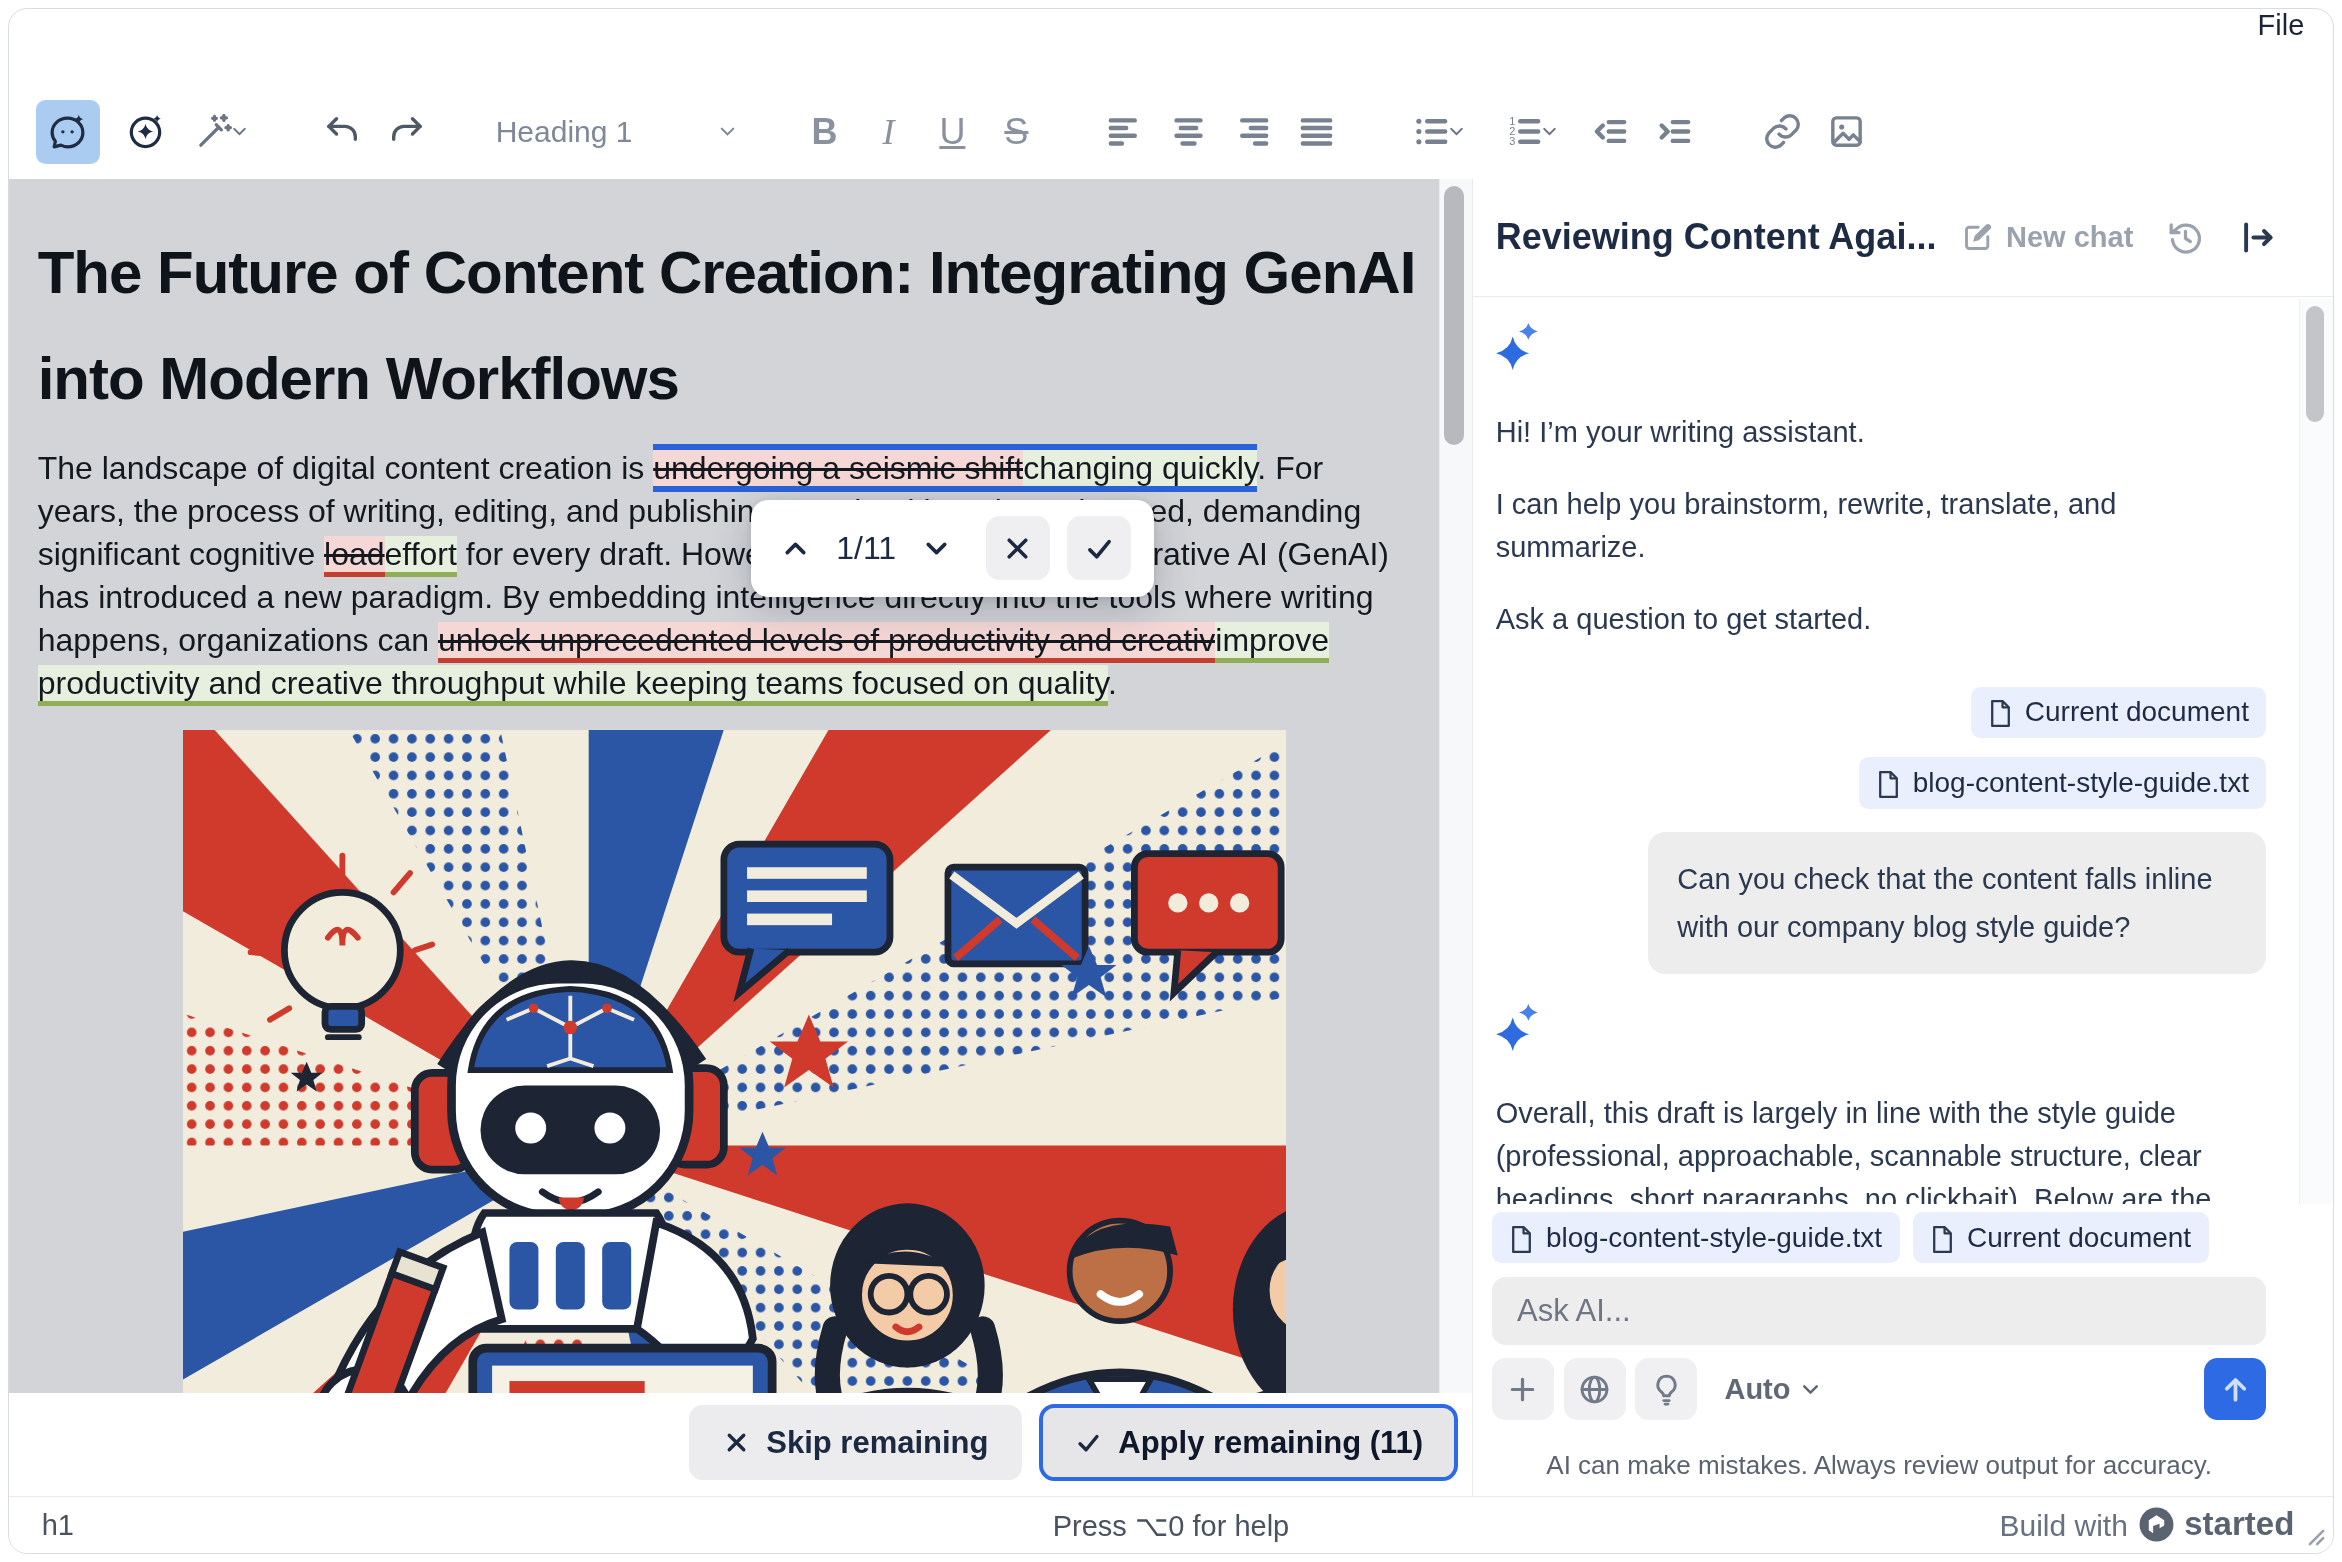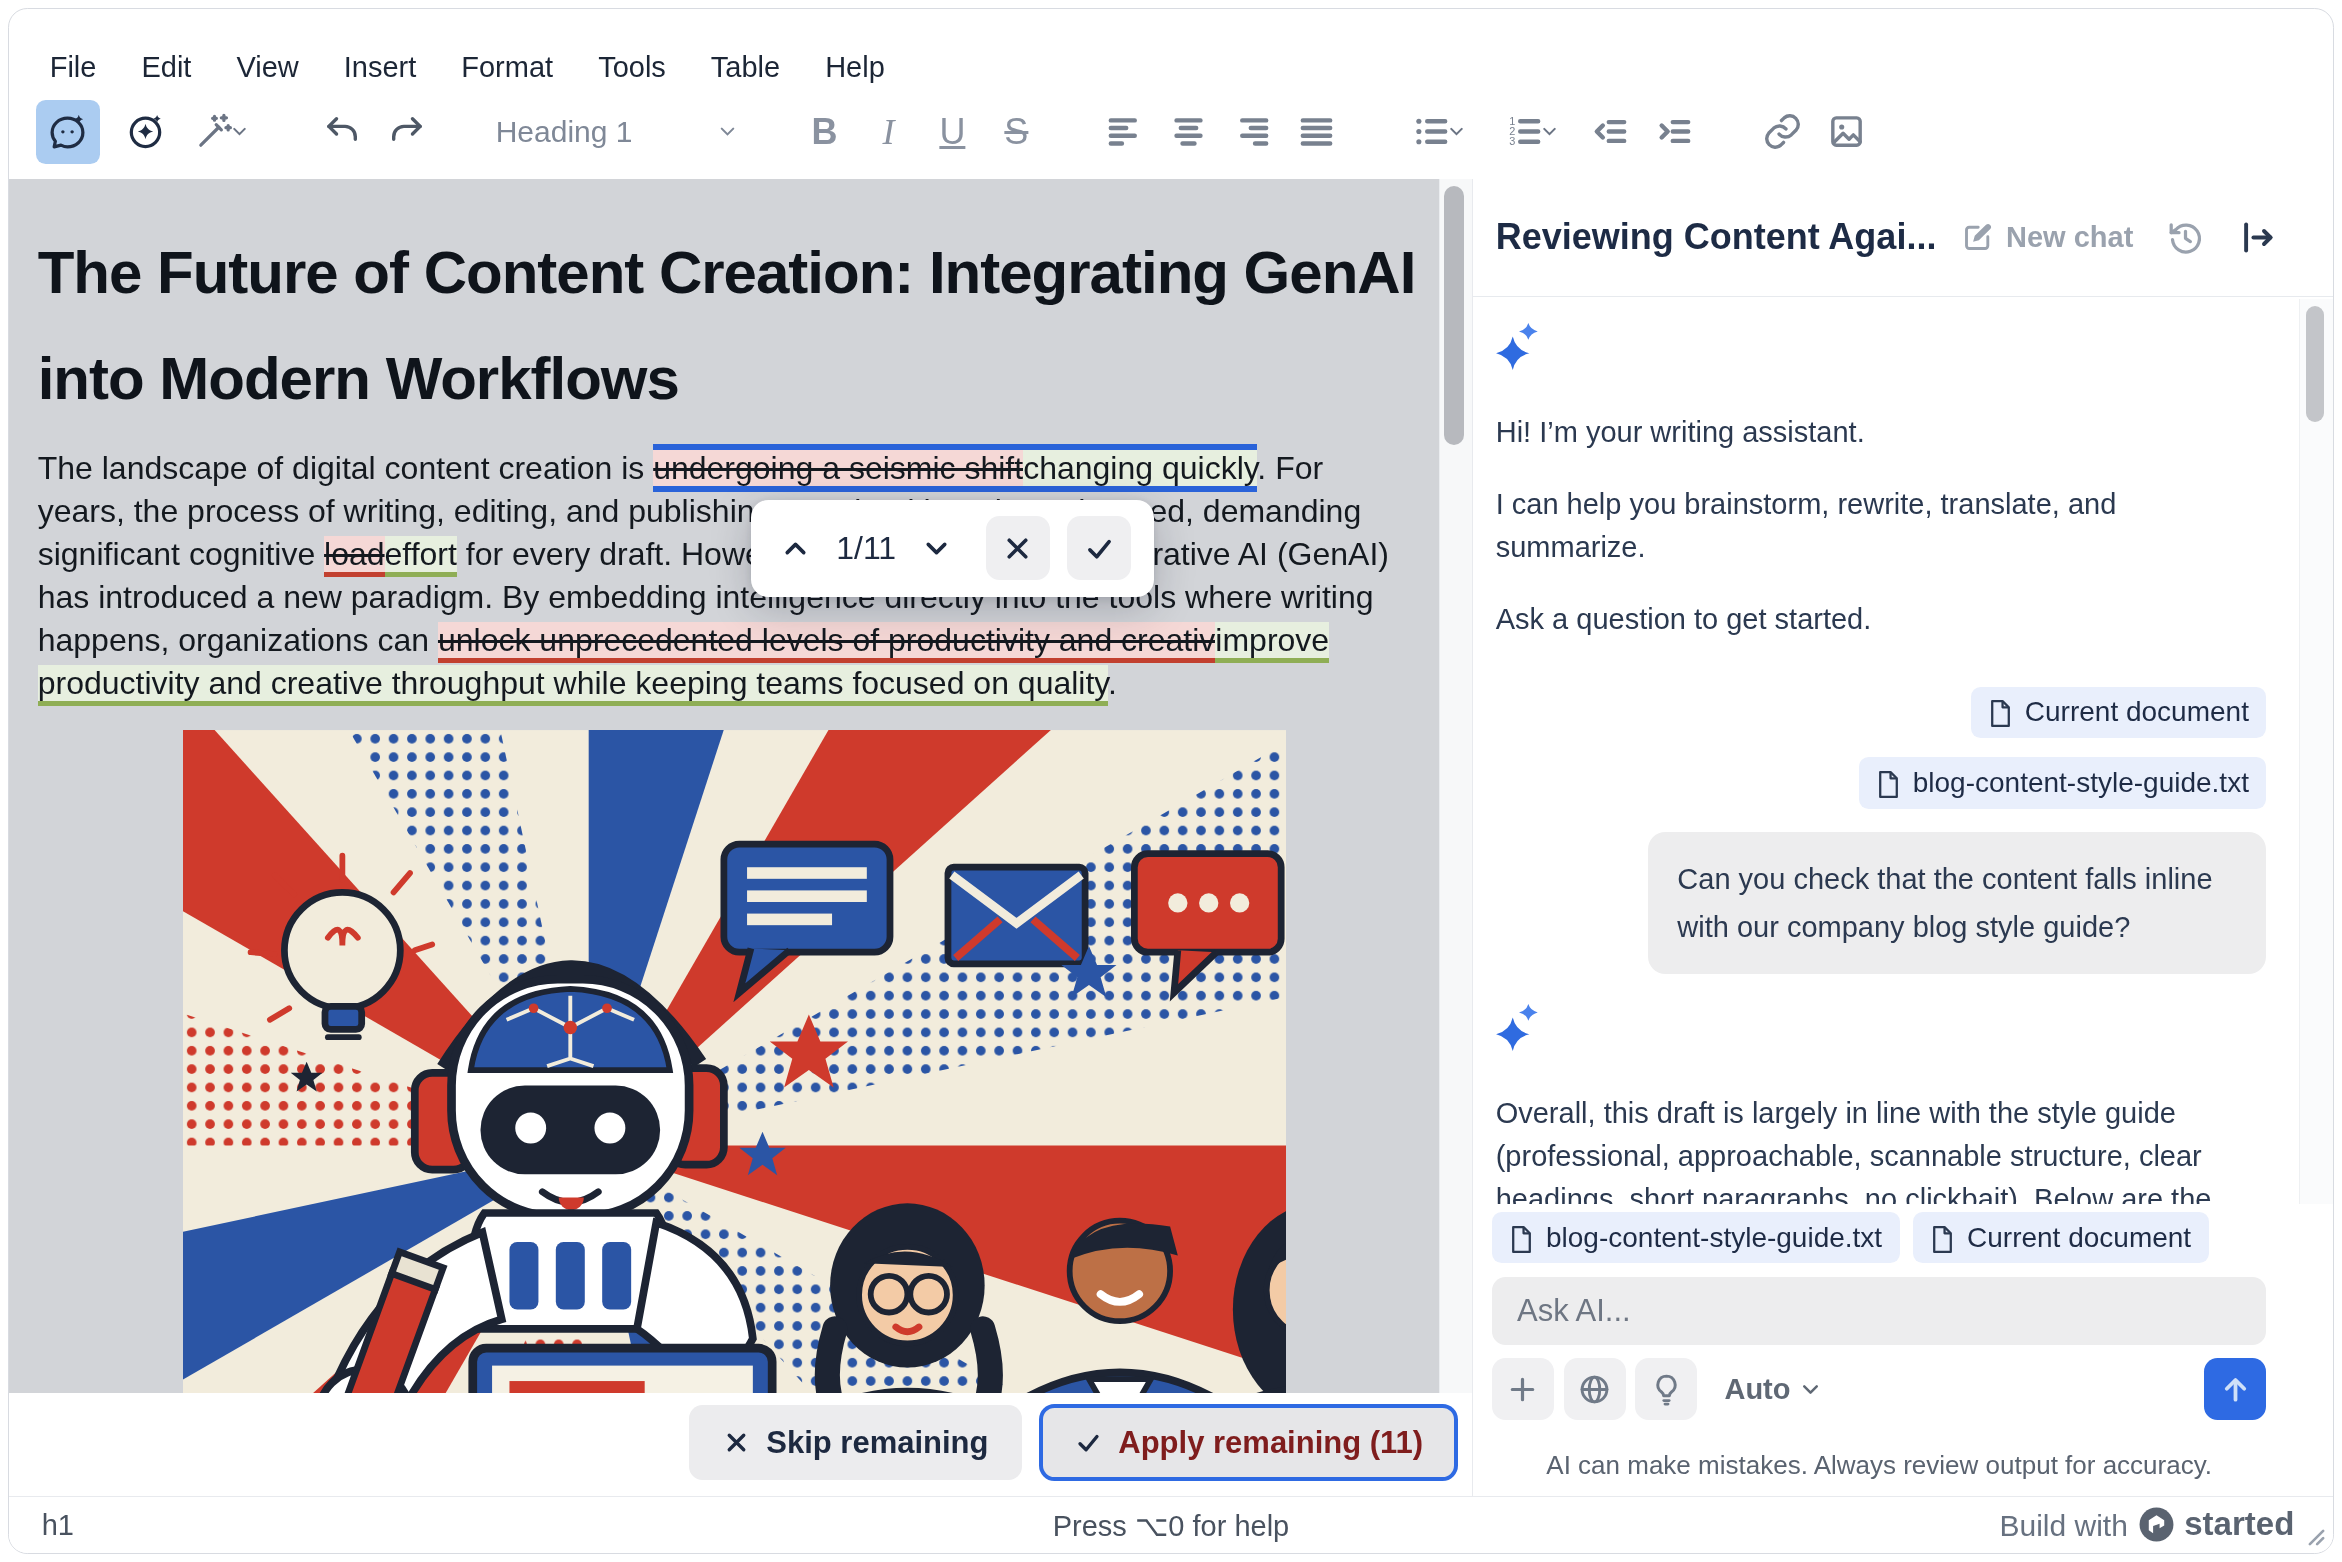--- a/index.html
+++ b/index.html
@@ -1,21 +1,21 @@
 <!DOCTYPE html>
 <html><head>
 <meta charset="utf-8">
 <style>
   html,body{margin:0;padding:0;background:#fff;}
   body{width:2342px;height:1562px;position:relative;font-family:"Liberation Sans",sans-serif;color:#13181f;overflow:hidden;}
   .window{position:absolute;inset:7.7px;border:1.9px solid #d8dbe1;border-radius:19.3px;background:#fff;overflow:hidden;}
   svg{display:block;}
 
   
-  .menubar{position:absolute;top:0;left:0;right:0;height:75px;display:flex;align-items:flex-end;padding:0 29px 7.7px 41px;gap:45px;font-size:29px;font-weight:500;color:#1c2636;}
+  .menubar{position:absolute;top:0;left:0;right:0;height:75px;display:flex;align-items:flex-end;padding:0 29px 7.7px 41px;gap:45px;font-size:29px;font-weight:500;color:#1c2636;flex-direction:column;}
   .menu-item{cursor:default;}
 
   
   .toolbar{position:absolute;top:75px;left:0;right:0;height:97px;display:flex;align-items:center;padding:0 27px;border-bottom:1.9px solid #eceef1;box-sizing:border-box;background:#fff;}
   .tbtn{width:64px;height:64px;border-radius:9.7px;display:flex;align-items:center;justify-content:center;flex:0 0 auto;}
   .tbtn.active{background:#abccf1;}
   .tbtn .glyph{font-size:36px;font-weight:700;color:#8a92a0;}
   .tchev{margin-left:-5.8px;}
   .tgap{width:44px;flex:0 0 auto;}
   .tgap-s{width:13.5px;flex:0 0 auto;}
@@ -41,21 +41,21 @@
   .diff-act{width:64px;height:64px;border-radius:13.5px;background:#efeff1;display:flex;align-items:center;justify-content:center;}
   .diff-act + .diff-act{margin-left:3.9px;}
 
   
   .editor-actions{position:absolute;left:0;top:1384px;width:1463px;height:106px;background:#fff;}
   .mode-toggle{position:absolute;left:35px;top:17.4px;display:flex;align-items:center;gap:5.8px;background:#fff;border:1.9px solid #e4e7eb;border-radius:15.4px;padding:7.7px 11.6px;box-shadow:0 2.9px 7.7px rgba(16,24,40,.07);}
   .mode-diff{padding:7.7px 21px;border:2.9px solid #2e6ae3;border-radius:11.6px;background:#ddeafc;color:#2563eb;font-size:30px;font-weight:500;}
   .mode-preview{padding:7.7px 19.3px;color:#1e2b42;font-size:30px;font-weight:500;}
   .remaining{position:absolute;right:13.5px;top:11.6px;display:flex;align-items:center;gap:17.4px;}
   .btn-skip{height:75px;display:flex;align-items:center;gap:15.4px;padding:0 33px;background:#ececee;border-radius:13.5px;font-size:31px;font-weight:700;color:#1d2940;}
-  .btn-apply{height:77px;display:flex;align-items:center;gap:15.4px;padding:0 31px;background:#e6e6e8;border:4.8px solid #2e6ae3;border-radius:15.4px;font-size:31px;font-weight:700;color:#7f1d1d;box-sizing:border-box;}
+  .btn-apply{height:77px;display:flex;align-items:center;gap:15.4px;padding:0 31px;background:#e6e6e8;border:4.8px solid #2e6ae3;border-radius:15.4px;font-size:31px;font-weight:700;color:#0f172a;box-sizing:border-box;}
 
   
   .chat{position:absolute;left:1463px;top:170px;right:0;bottom:57px;background:#fff;border-left:1.9px solid #e8eaee;box-sizing:border-box;}
   .chat-header{position:absolute;top:0;left:0;right:0;height:118px;display:flex;align-items:center;padding:0 27px 0 23px;border-bottom:1.9px solid #e7eaee;box-sizing:border-box;}
   .chat-title{font-size:36px;font-weight:700;color:#1d2b45;white-space:nowrap;overflow:hidden;flex:0 1 auto;}
   .new-chat{display:flex;align-items:center;gap:11.6px;margin-left:25px;color:#9aa2ae;font-size:29px;font-weight:700;flex:0 0 auto;}
   .hdr-icon{margin-left:33px;flex:0 0 auto;display:flex;}
 
   .chat-body{position:absolute;top:118px;left:0;right:0;bottom:292px;overflow:hidden;padding:0 67px 0 23px;}
   .chat-scrollbar{position:absolute;top:120px;right:0;bottom:292px;width:33px;background:#fafbfc;border-left:1.9px solid #eef0f2;}

